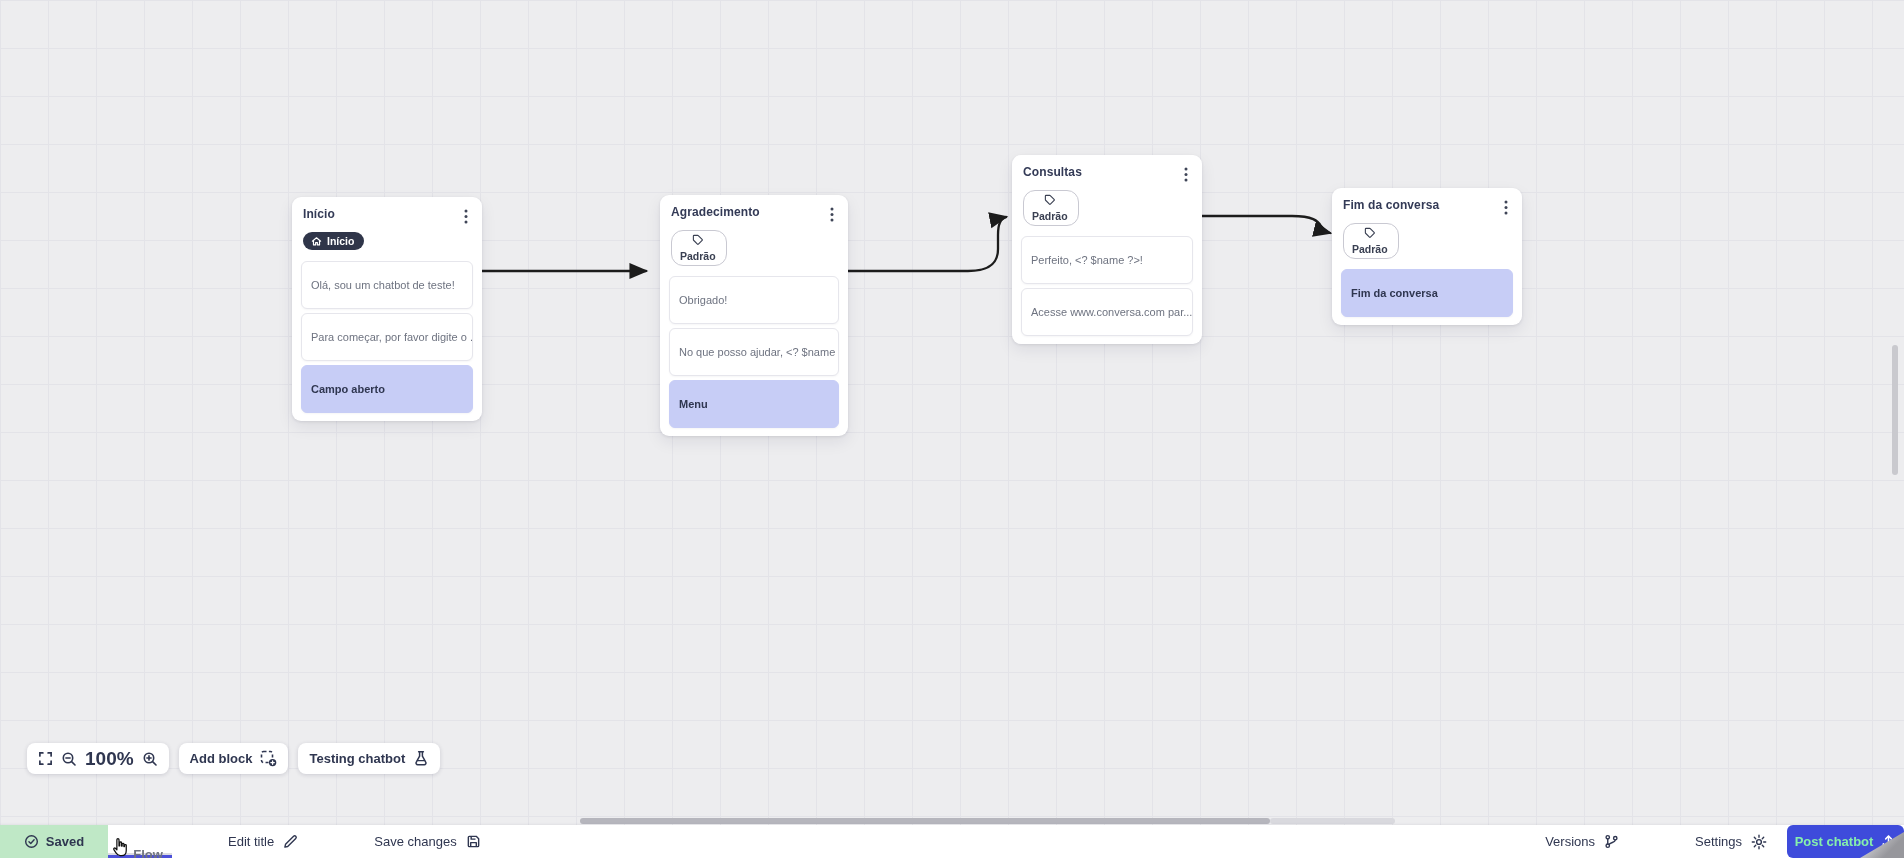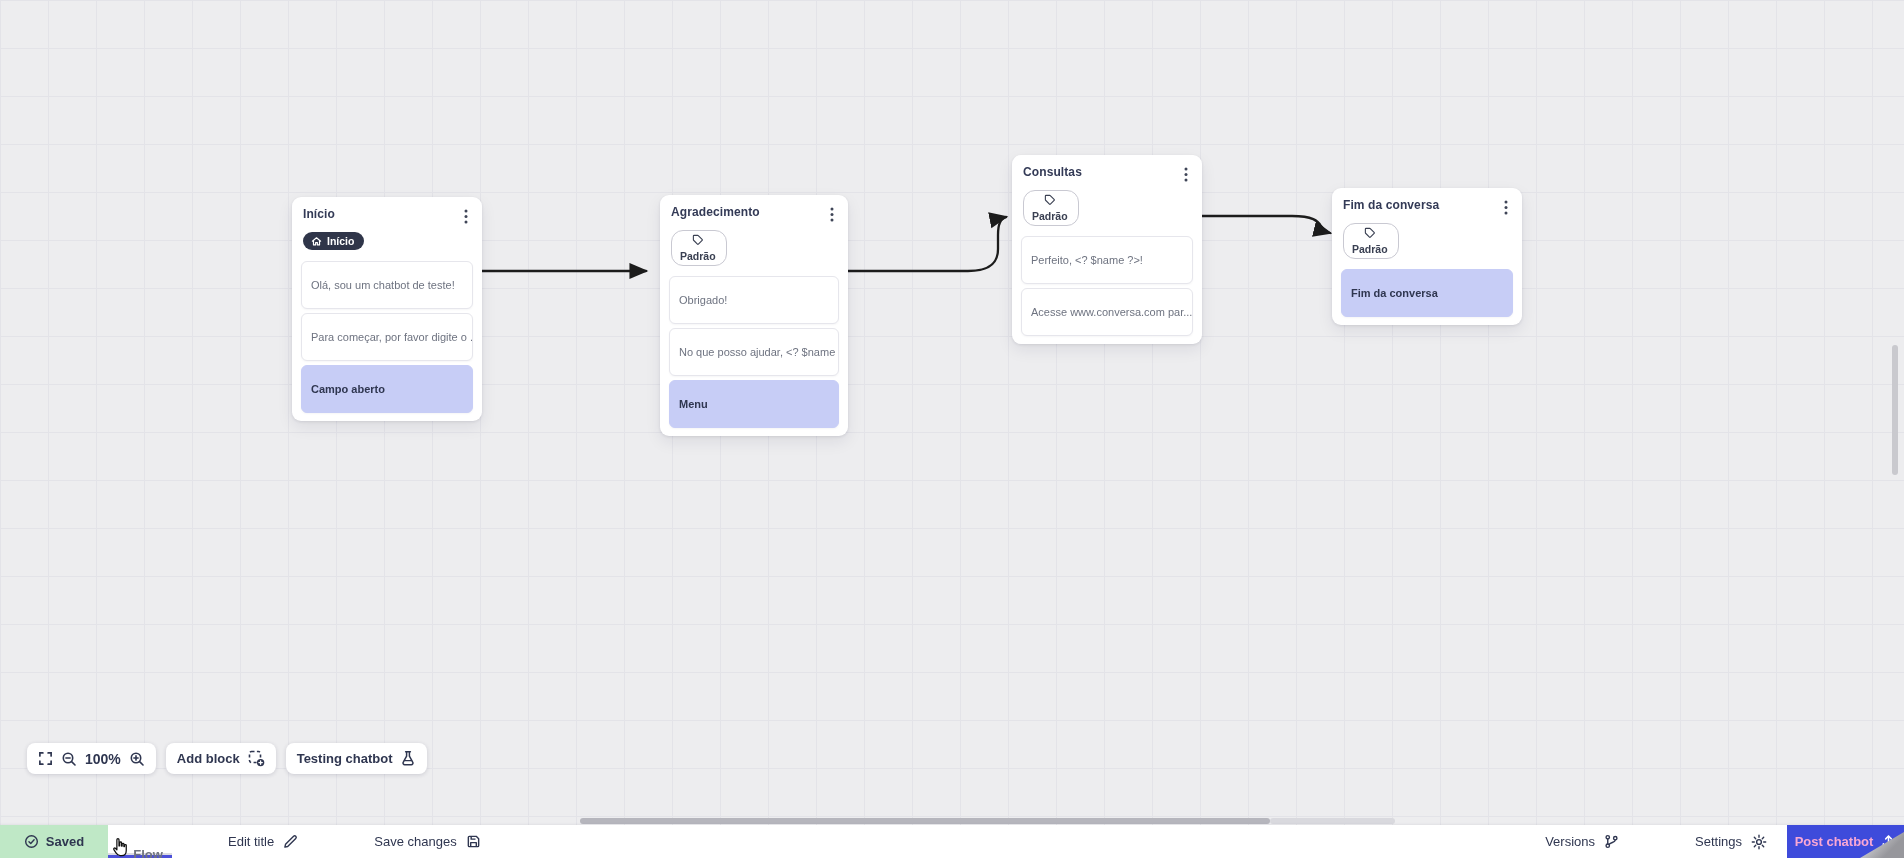--- a/index.html
+++ b/index.html
@@ -43,21 +43,21 @@
   .block.input { background:#c7cdf6; border-color:#c7cdf6; color:#2f3650; font-weight:bold; }
 
   
   .canvas-toolbar { position:absolute; left:27px; bottom:51px; display:flex; gap:10px; }
   .tool-card {
     background:#ffffff; border-radius:8px; height:31px;
     box-shadow:0 1px 4px rgba(30,30,60,.16);
     display:flex; align-items:center; gap:8px; padding:0 11px;
     font-size:13px; font-weight:bold; color:#2f3650; cursor:pointer;
   }
-  .zoom-level { font-size:14px; }
+  .zoom-level { font-size:19px; }
 
   
   .h-scroll { position:absolute; left:580px; top:818px; width:690px; height:6px;
               background:#b6b6bd; border-radius:3px; }
   .h-scroll-tail { position:absolute; left:1270px; top:818px; width:125px; height:6px;
               background:#d9d9de; border-radius:3px; }
   .v-scroll { position:absolute; left:1892px; top:345px; width:6px; height:130px;
               background:#c9c9ce; border-radius:3px; }
 
   
@@ -68,23 +68,23 @@
   }
   .bar-item { display:flex; align-items:center; gap:9px; padding:0 20px; cursor:pointer; font-weight:normal;margin-left:36px; }
   .bar-item .lbl { font-weight:normal; }
   .saved-pill { width:108px; background:#bfe8c6; display:flex; align-items:center;
                 justify-content:center; gap:7px; font-weight:bold; }
   .flow-tab { width:64px; background:#dcdce2; border-bottom:3px solid #4c50d9;
               display:flex; align-items:center; justify-content:center; gap:12px;
               position:relative; cursor:pointer;margin-top:28px; }
   .flow-tab .lbl { color:#70747f; font-weight:bold; }
   .spacer { flex:1; }
-  .post-btn { width:117px; background:#3e4bdb; color:#f9a8d4; font-weight:bold;
+  .post-btn { width:117px; background:#3e4bdb; color:#86efac; font-weight:bold;
               display:flex; align-items:center; justify-content:center; gap:8px;
-              position:relative; cursor:pointer; }
+              position:relative; cursor:pointer;border-radius:6px; }
   .corner-fold { position:absolute; right:0; bottom:0; width:44px; height:26px;
                  clip-path:polygon(100% 0,100% 100%,0 100%);
                  background:linear-gradient(135deg,#e6e6e9 8%,#97979c 70%); }
 
   .cursor-hand { position:absolute; left:110px; top:836px; z-index:50; pointer-events:none; }
   .icon { display:inline-flex; align-items:center; }
 </style>
 </head>
 <body>
 

